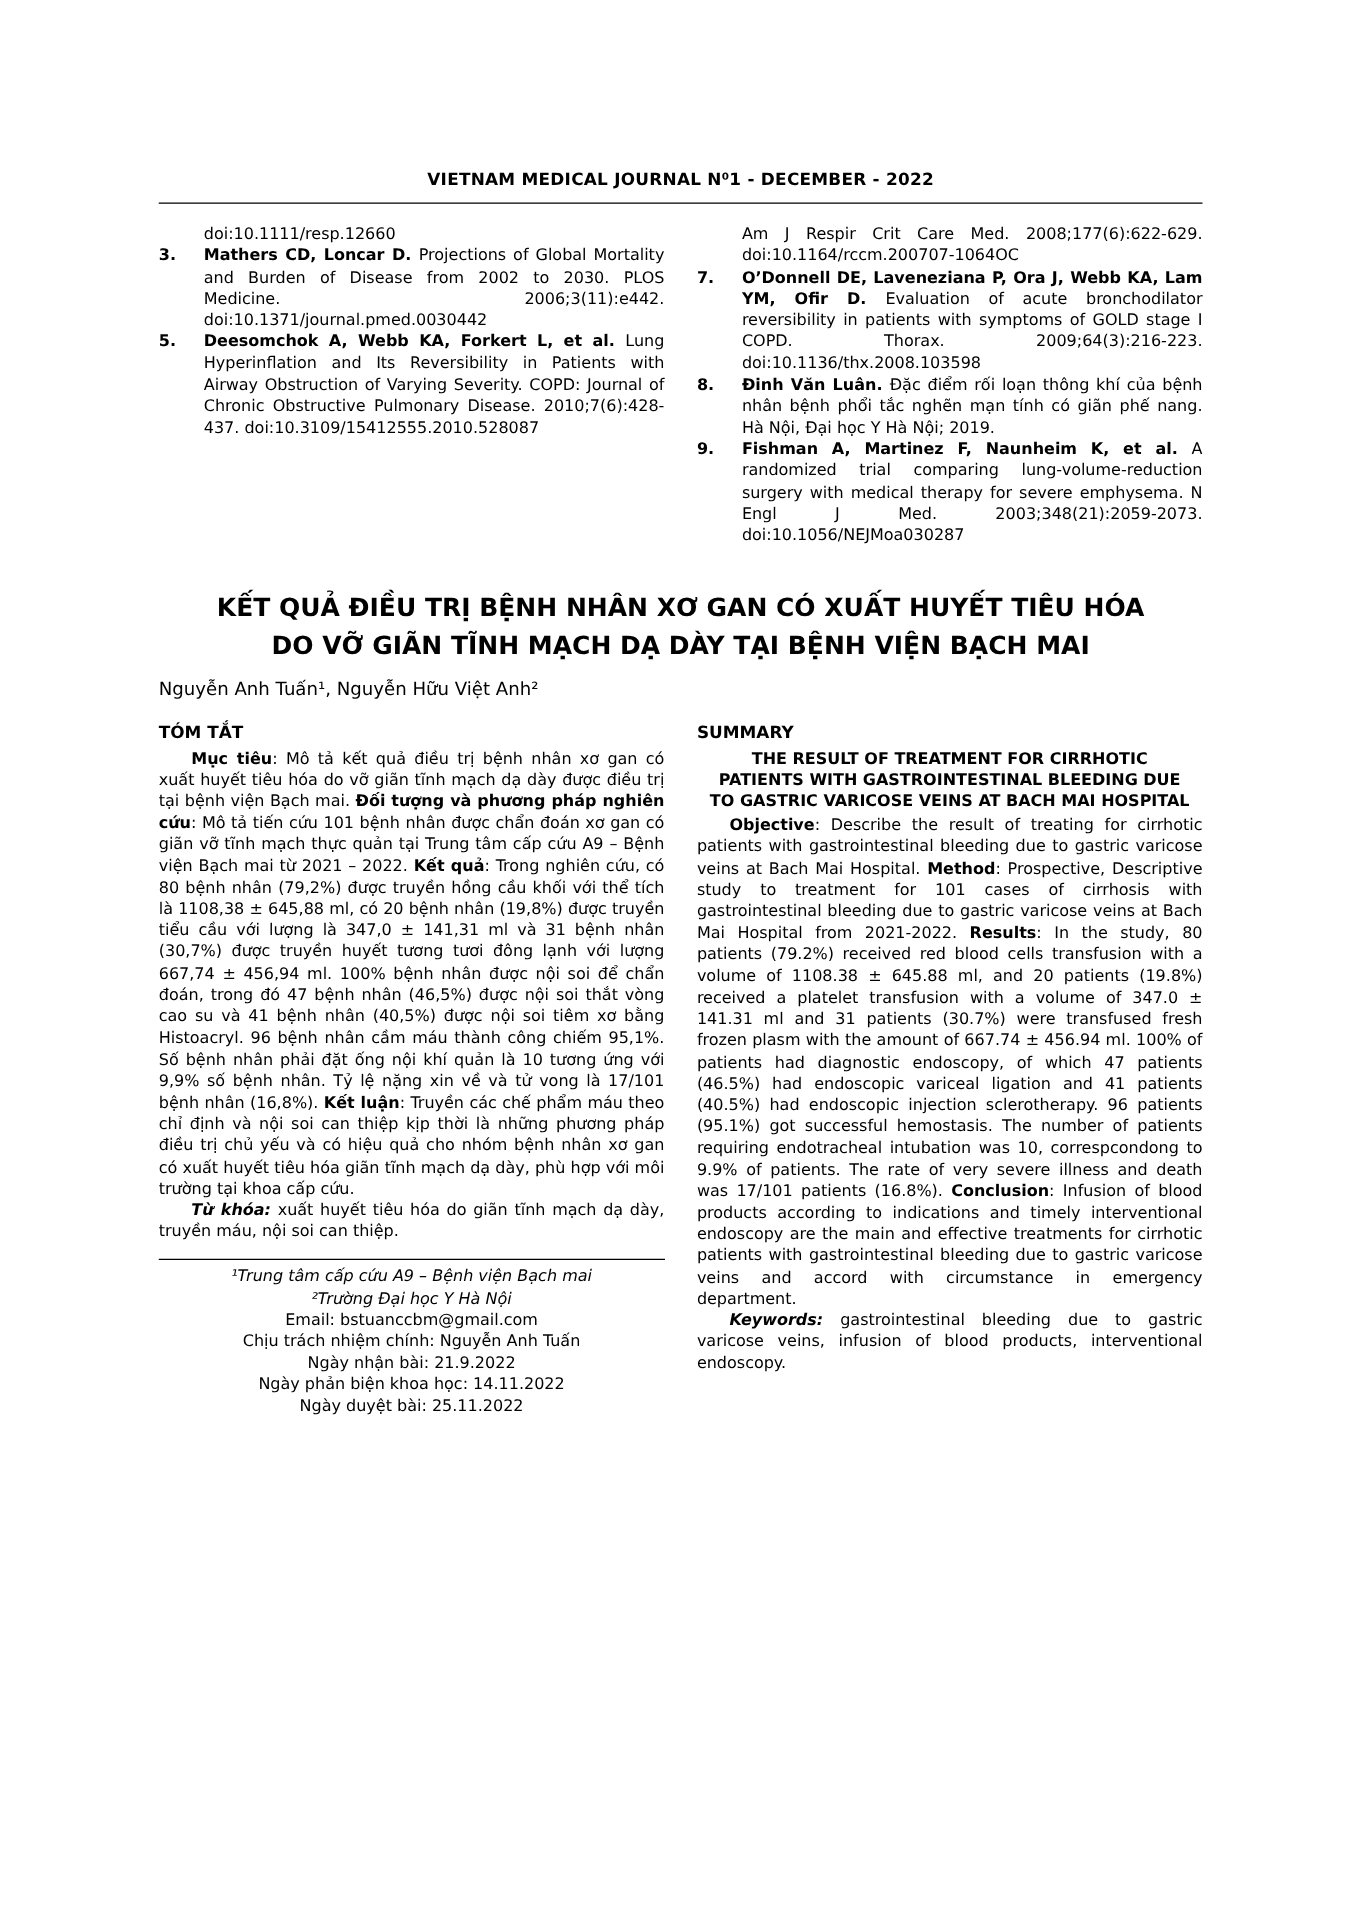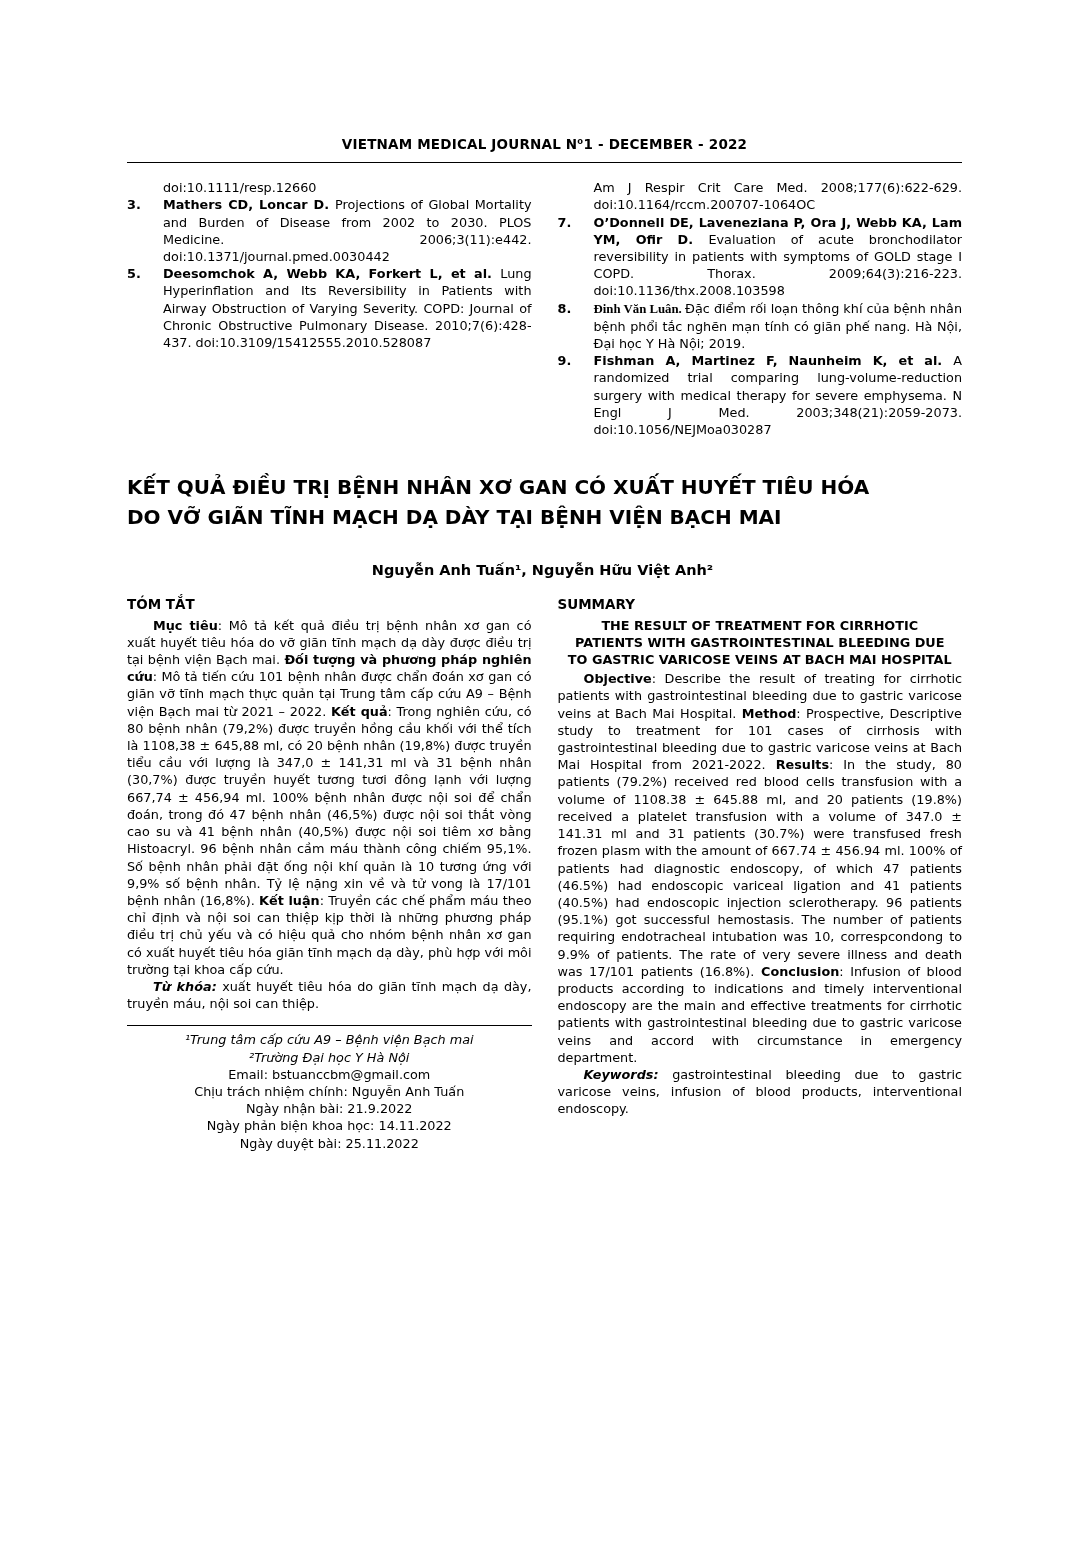--- a/index.html
+++ b/index.html
@@ -39,29 +39,29 @@
   .ref-num {
     display: inline-block;
     width: 36px;
     font-weight: bold;
     text-indent: 0;
   }
   .article-title {
     font-size: 20px;
     line-height: 30px;
     font-weight: bold;
-    text-align: left;
+    text-align: center;
     white-space: pre-line;
     margin-top: 34px;
   }
   .authors {
-    text-align: center;
-    font-weight: bold;
+    text-align: left;
+    font-weight: normal;
     font-size: 14.5px;
-    margin-top: 30px;
+    margin-top: 13px;
     padding-right: 4px;
   }
   .body-cols { margin-top: 17px; }
   .sec-heading {
     font-weight: bold;
     font-size: 13.5px;
     margin-bottom: 3px;
   }
   .para {
     text-align: justify;
@@ -97,21 +97,21 @@
 
   <div class="two-col refs">
     <div class="col">
         <div class="ref-item cont"><span>doi:10.1111/resp.12660</span></div>
         <div class="ref-item"><span class="ref-num">3.</span><span style="font-weight: bold;">Mathers CD, Loncar D. </span><span>Projections of Global Mortality and Burden of Disease from 2002 to 2030. PLOS Medicine. 2006;3(11):e442. doi:10.1371/journal.pmed.0030442</span></div>
         <div class="ref-item"><span class="ref-num">5.</span><span style="font-weight: bold;">Deesomchok A, Webb KA, Forkert L, et al. </span><span>Lung Hyperinflation and Its Reversibility in Patients with Airway Obstruction of Varying Severity. COPD: Journal of Chronic Obstructive Pulmonary Disease. 2010;7(6):428-437. doi:10.3109/15412555.2010.528087</span></div>
       </div>
     <div class="col">
         <div class="ref-item cont"><span>Am J Respir Crit Care Med. 2008;177(6):622-629. doi:10.1164/rccm.200707-1064OC</span></div>
         <div class="ref-item"><span class="ref-num">7.</span><span style="font-weight: bold;">O’Donnell DE, Laveneziana P, Ora J, Webb KA, Lam YM, Ofir D. </span><span>Evaluation of acute bronchodilator reversibility in patients with symptoms of GOLD stage I COPD. Thorax. 2009;64(3):216-223. doi:10.1136/thx.2008.103598</span></div>
-        <div class="ref-item"><span class="ref-num">8.</span><span style="font-weight: bold; font-family: Liberation Serif, serif;">Đinh Văn Luân. </span><span>Đặc điểm rối loạn thông khí của bệnh nhân bệnh phổi tắc nghẽn mạn tính có giãn phế nang. Hà Nội, Đại học Y Hà Nội; 2019.</span></div>
+        <div class="ref-item"><span class="ref-num">8.</span><span style="font-weight: bold;">Đinh Văn Luân. </span><span>Đặc điểm rối loạn thông khí của bệnh nhân bệnh phổi tắc nghẽn mạn tính có giãn phế nang. Hà Nội, Đại học Y Hà Nội; 2019.</span></div>
         <div class="ref-item"><span class="ref-num">9.</span><span style="font-weight: bold;">Fishman A, Martinez F, Naunheim K, et al. </span><span>A randomized trial comparing lung-volume-reduction surgery with medical therapy for severe emphysema. N Engl J Med. 2003;348(21):2059-2073. doi:10.1056/NEJMoa030287</span></div>
       </div>
   </div>
 
   <div class="article-title">KẾT QUẢ ĐIỀU TRỊ BỆNH NHÂN XƠ GAN CÓ XUẤT HUYẾT TIÊU HÓA
 DO VỠ GIÃN TĨNH MẠCH DẠ DÀY TẠI BỆNH VIỆN BẠCH MAI</div>
   <div class="authors">Nguyễn Anh Tuấn¹, Nguyễn Hữu Việt Anh²</div>
 
   <div class="two-col body-cols">
     <div class="col">

